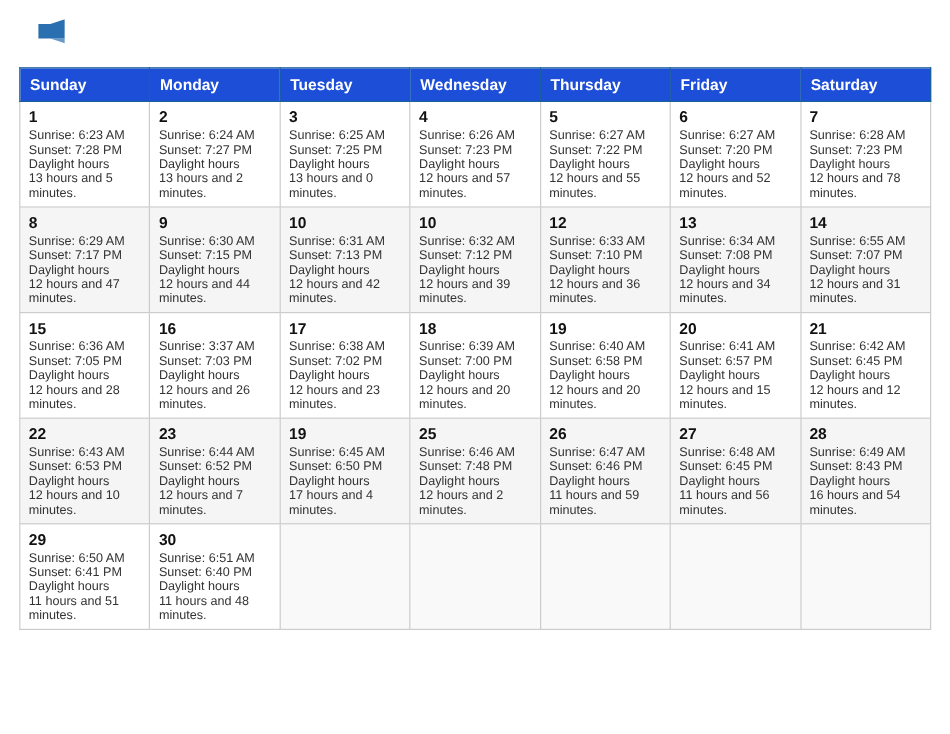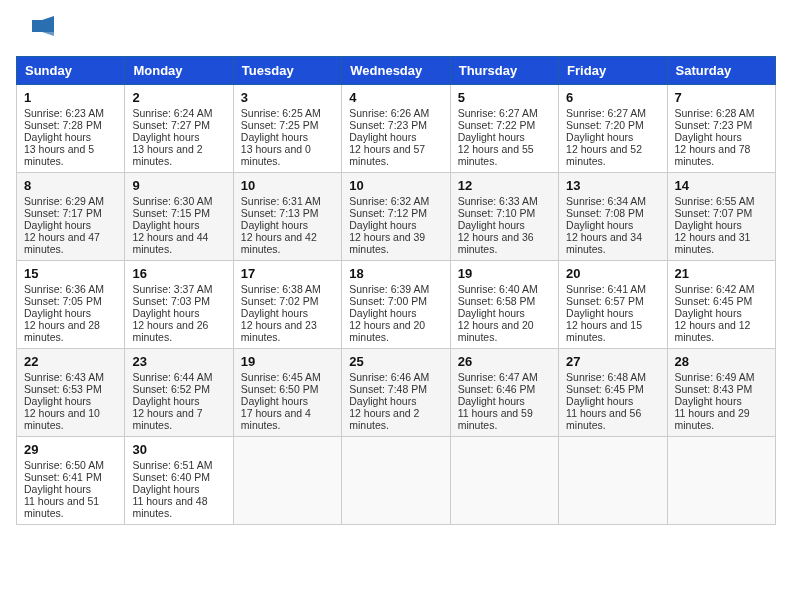--- a/index.html
+++ b/index.html
@@ -301,21 +301,21 @@
         <span>Sunrise: 6:48 AM</span><br>
         <span>Sunset: 6:45 PM</span><br>
         <span>Daylight hours</span><br>
         <span>11 hours and 56 minutes.</span>
       </td>
         <td>
         <span class="day-num">28</span>
         <span>Sunrise: 6:49 AM</span><br>
         <span>Sunset: 8:43 PM</span><br>
         <span>Daylight hours</span><br>
-        <span>11 hours and 29 minutes.</span>
+        <span>16 hours and 54 minutes.</span>
       </td>
       </tr>
       <tr>
         <td>
         <span class="day-num">29</span>
         <span>Sunrise: 6:50 AM</span><br>
         <span>Sunset: 6:41 PM</span><br>
         <span>Daylight hours</span><br>
         <span>11 hours and 51 minutes.</span>
       </td>

